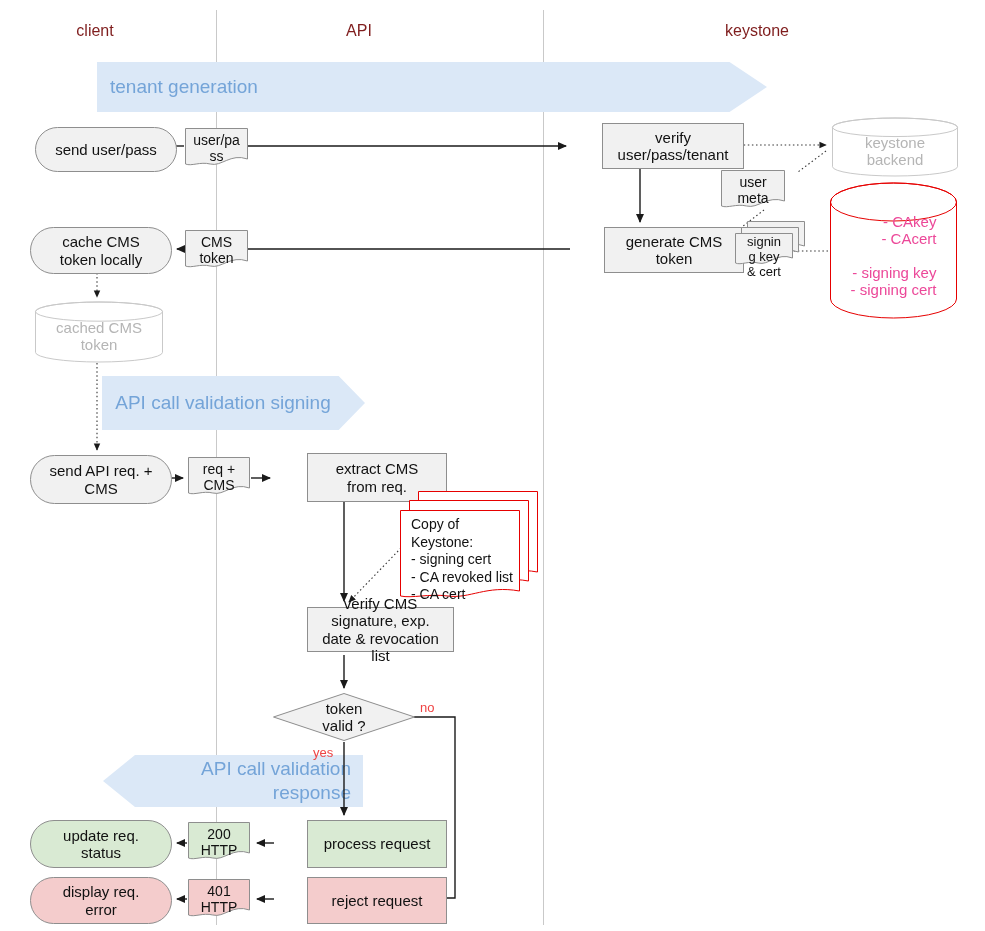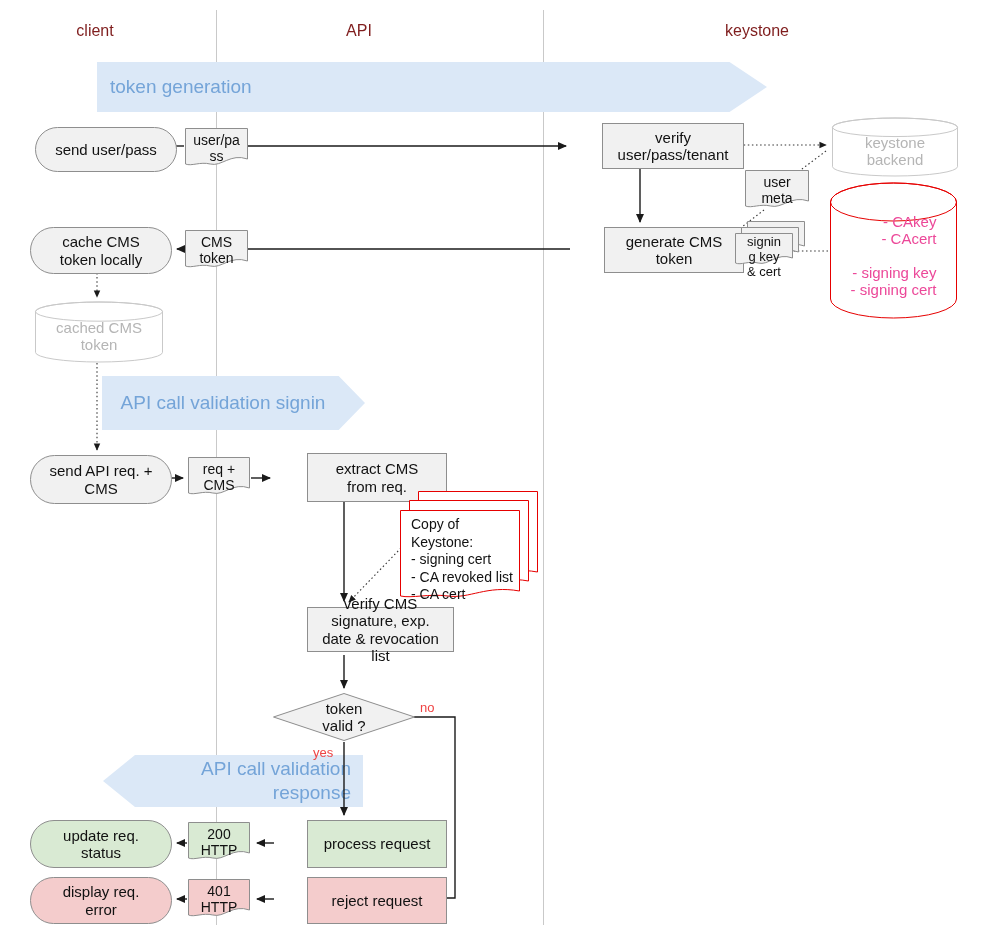--- a/index.html
+++ b/index.html
@@ -56,24 +56,24 @@
 
 <div class="canvas">
 
   <div class="lane-line" style="left:216px"></div>
   <div class="lane-line" style="left:543px"></div>
   <div class="lane-header" style="left:95px">client</div>
   <div class="lane-header" style="left:359px">API</div>
   <div class="lane-header" style="left:757px">keystone</div>
 
   <div class="banner right-point" style="left:97px;top:62px;width:670px;height:50px;">
-    <span class="txt" style="padding-left:13px">token generation</span>
+    <span class="txt" style="padding-left:13px">tenant generation</span>
   </div>
   <div class="banner right-point2" style="left:102px;top:376px;width:263px;height:54px;justify-content:center;">
-    <span class="txt" style="padding-right:8%">API call validation signin</span>
+    <span class="txt" style="padding-right:8%">API call validation signing</span>
   </div>
   <div class="banner left-point" style="left:103px;top:755px;width:260px;height:52px;justify-content:flex-end;">
     <span class="txt" style="padding-right:12px;text-align:right;line-height:24px;">API call validation
 response</span>
   </div>
 
   <svg id="wires" width="985" height="931" viewBox="0 0 985 931">
     <defs>
       <marker id="arr" viewBox="0 0 10 10" refX="8.5" refY="5" markerWidth="7" markerHeight="7" orient="auto-start-reverse">
         <path d="M0,0.8 L9.5,5 L0,9.2 Z" fill="#1a1a1a"></path>
@@ -119,21 +119,21 @@
 user/pass/tenant</span>
   </div>
   <div class="shape cyl muted" style="left:832px;top:118px;width:126px;height:58px;">
       <svg viewBox="0 0 126 58" width="126" height="58" class="shape-svg" preserveAspectRatio="none">
         <path d="M0.5,9.28 A62.5,9.28 0 0 1 125.5,9.28 V48.72 A62.5,9.28 0 0 1 0.5,48.72 Z"></path>
         <ellipse cx="63" cy="9.28" rx="62.5" ry="9.28" class="rim"></ellipse>
       </svg>
     <span class="txt" style="padding-top:8px">keystone
 backend</span>
   </div>
-  <div class="shape doc gray" style="left:745px;top:170px;width:64px;height:40px;">
+  <div class="shape doc gray" style="left:721px;top:170px;width:64px;height:40px;">
       <svg viewBox="0 0 64 40" width="64" height="40" class="shape-svg" preserveAspectRatio="none">
         <path d="M0.5,0.5 H63.5 V31
                C46.08,25 37.12,39 25.6,36
                C15.36,33.5 6.4,38.5 0.5,36 Z"></path>
       </svg>
     <span class="txt">user
 meta</span>
   </div>
 
   <div class="shape rect" style="left:572px;top:227px;width:138px;height:44px;">

